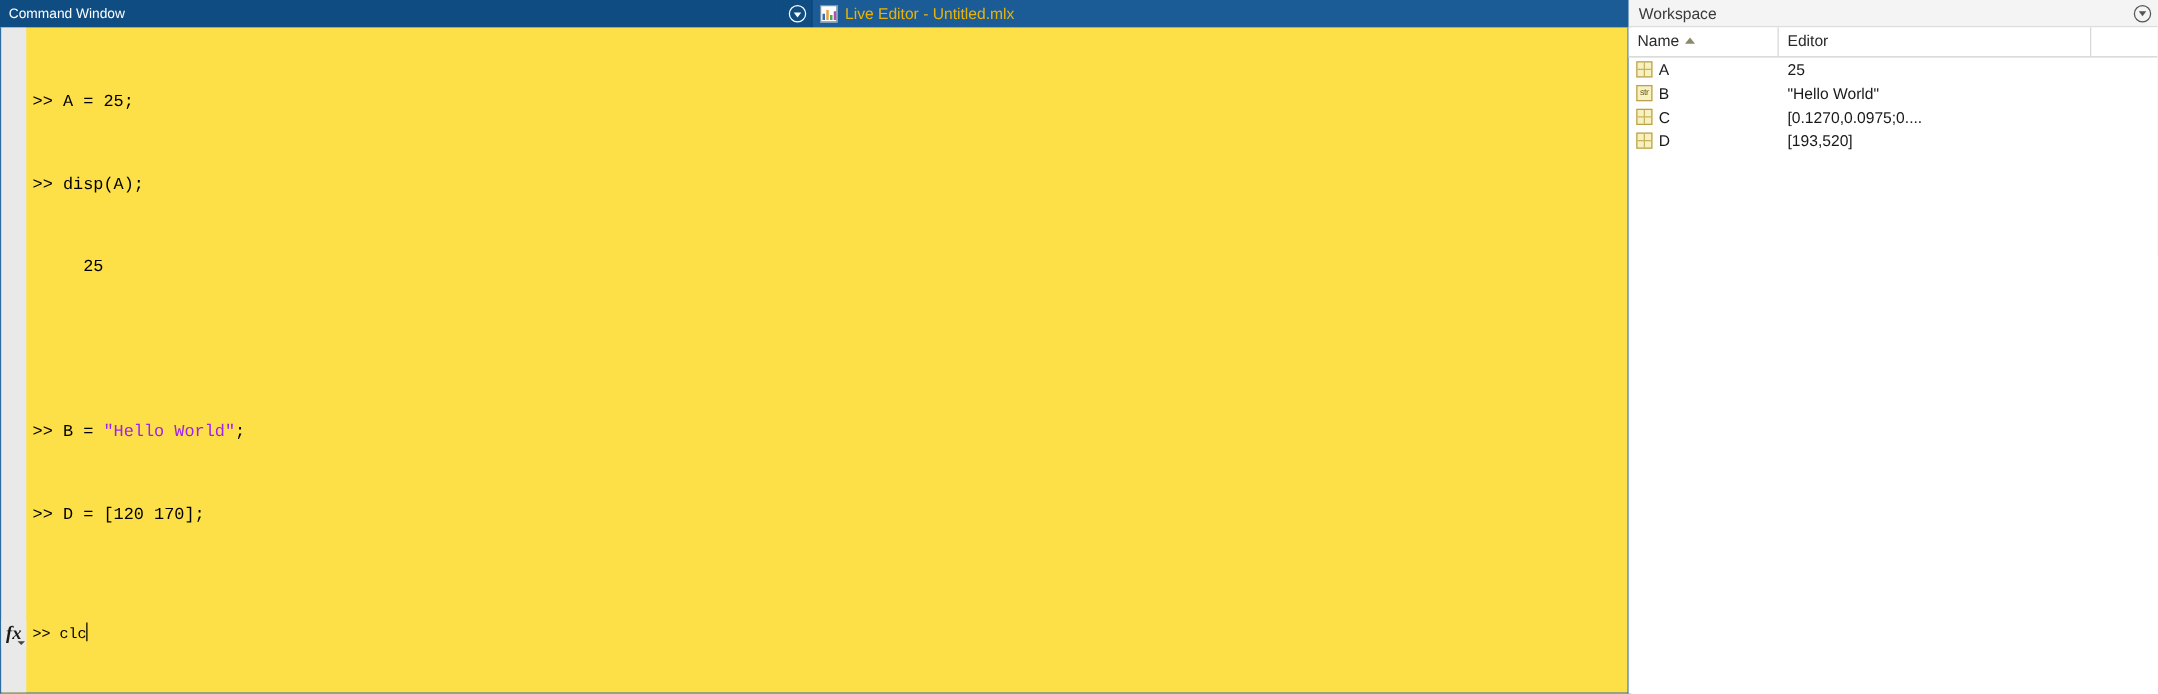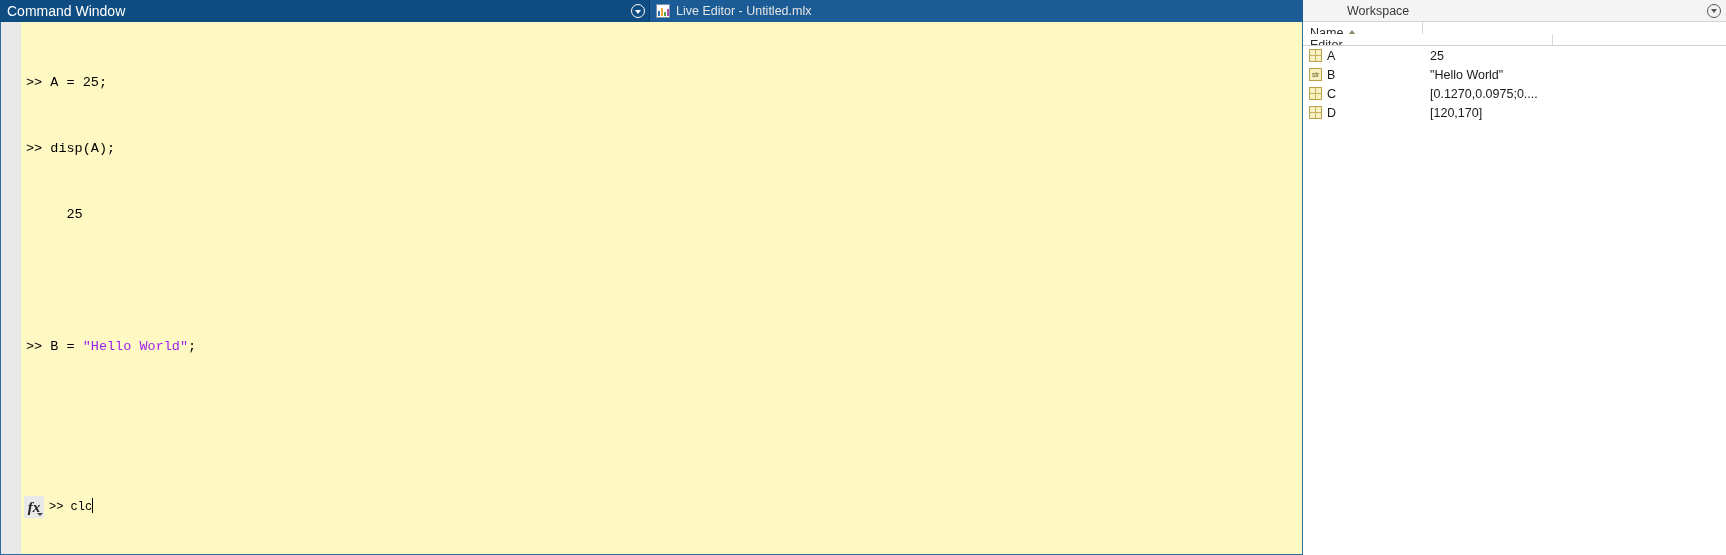--- a/index.html
+++ b/index.html
@@ -37,21 +37,21 @@
     display: flex;
     height: 22px;
     width: 100%;
     background: #0b4d8f;
   }
 
   .cw-title {
     flex: 0 0 627px;
     background: #0f4c81;
     color: #ffffff;
-    font-size: 14px;
+    font-size: 11px;
     line-height: 22px;
     padding-left: 7px;
     box-sizing: border-box;
     white-space: nowrap;
     overflow: hidden;
   }
 
   .cw-chevron {
     flex: 0 0 22px;
     background: #0f4c81;
@@ -64,21 +64,21 @@
     flex: 1 1 auto;
     background: #1b5b96;
     display: flex;
     align-items: center;
     padding-left: 6px;
     box-sizing: border-box;
     border-left: 1px solid #0a3f72;
     overflow: hidden;
   }
   .le-tab-label {
-    color: #e5e5e5;
+    color: #eab308;
     font-size: 12.5px;
     white-space: nowrap;
     margin-left: 6px;
   }
 
   
   .mlx-icon {
     width: 14px;
     height: 14px;
     background: #ffffff;
@@ -126,21 +126,21 @@
   
   #cw-body {
     position: absolute;
     top: 22px;
     left: 0;
     width: 1303px;
     height: 533px;
     border: 1px solid #2b6ca3;
     border-top: none;
     box-sizing: border-box;
-    background: #fef9c3;
+    background: #fde047;
     overflow: hidden;
   }
 
   
   #cw-gutter {
     position: absolute;
     top: 0; left: 0;
     width: 20px;
     height: 100%;
     background: #e9e9e9;
@@ -170,21 +170,20 @@
 
   
   #cw-prompt-row {
     position: absolute;
     left: 0;
     bottom: 36px;
     width: 100%;
     height: 22px;
     display: flex;
     align-items: center;
-    margin-left: 23px;
   }
   #fx-badge {
     width: 20px;
     height: 22px;
     background: #e9e9e9;
     display: flex;
     align-items: center;
     justify-content: center;
     position: relative;
     flex: 0 0 20px;
@@ -237,37 +236,35 @@
     display: flex;
     align-items: center;
     box-sizing: border-box;
     padding: 0 5px 0 8px;
   }
   #ws-title-label {
     flex: 1 1 auto;
     font-size: 12.5px;
     color: #3a3a3a;
     white-space: nowrap;
-    margin-left: 36px;
   }
 
   #ws-table {
     position: absolute;
     top: 22px;
     left: 0;
     right: 0;
     bottom: 0;
     background: #ffffff;
   }
   #ws-header {
     display: flex;
     height: 23px;
     border-bottom: 1px solid #d0d0d0;
     background: #ffffff;
-    flex-direction: column;
   }
   .ws-th {
     font-size: 12.5px;
     color: #2a2a2a;
     line-height: 23px;
     padding-left: 7px;
     box-sizing: border-box;
     border-right: 1px solid #d8d8d8;
     white-space: nowrap;
     position: relative;
@@ -378,20 +375,21 @@
 
     <div id="cw-body">
       <div id="cw-gutter"></div>
 
       <div id="cw-text">
         <div class="cw-line">&gt;&gt; A = 25;</div>
         <div class="cw-line">&gt;&gt; disp(A);</div>
         <div class="cw-line">     25</div>
         <div class="cw-line"></div>
         <div class="cw-line"><span>&gt;&gt; B = </span><span class="str">"Hello World"</span><span>;</span></div>
+        <div class="cw-line">&gt;&gt; D = [120 170];</div>
         
         
         
         
         
         
         
         
         
         
@@ -445,18 +443,18 @@
           <span class="ws-name-text">C</span>
         </div>
         <div class="ws-cell-value">[0.1270,0.0975;0....</div>
       </div>
 
       <div class="ws-row">
         <div class="ws-cell-name">
           <span class="var-icon"></span>
           <span class="ws-name-text">D</span>
         </div>
-        <div class="ws-cell-value">[120,170]</div>
+        <div class="ws-cell-value">[193,520]</div>
       </div>
     </div>
   </div>
 
 </div>
 
 </body></html>

